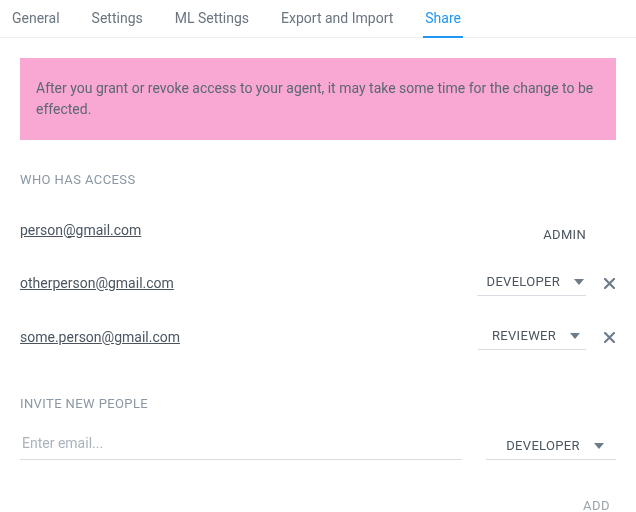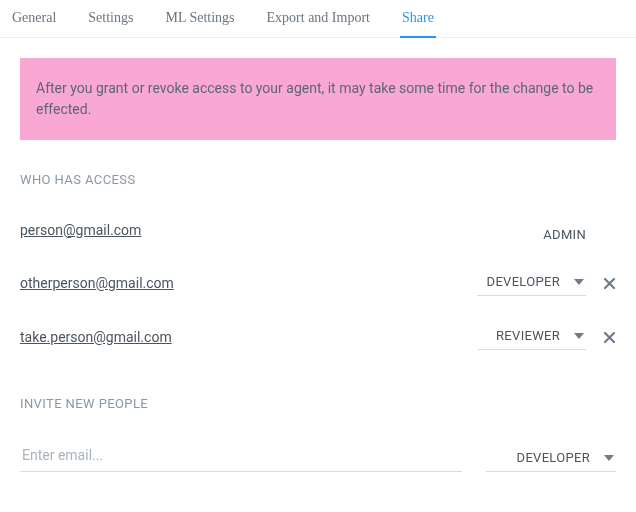--- a/index.html
+++ b/index.html
@@ -8,21 +8,20 @@
     font-size: 14px;
     color: #444;
     background: #fff;
     width: 636px;
   }
   .tabs {
     display: flex;
     gap: 28px;
     padding: 10px 10px 0 10px;
     border-bottom: 1px solid #eceef0;
-    font-family: Liberation Serif, serif;
   }
   .tab {
     padding: 0 2px 10px 2px;
     color: #6a7580;
     cursor: pointer;
     font-size: 14px;
     border-bottom: 2px solid transparent;
     margin-bottom: -1px;
   }
   .tab.active {
@@ -61,21 +60,21 @@
     color: #4a5560;
     font-size: 13px;
     letter-spacing: 0.3px;
     min-width: 60px;
     text-align: right;
     margin-top: 10px;
   }
   .role-select {
     display: flex;
     align-items: center;
-    justify-content: flex-end;
+    justify-content: center;
     color: #4a5560;
     font-size: 13px;
     letter-spacing: 0.3px;
     border-bottom: 1px solid #d7dde3;
     padding: 4px 2px 6px 10px;
     min-width: 108px;
     cursor: pointer;
   }
   .role-select .caret {
     margin-left: 14px;
@@ -104,21 +103,20 @@
   .email-input {
     flex: 1;
     border: none;
     border-bottom: 1px solid #d7dde3;
     padding: 8px 2px;
     font-size: 14px;
     color: #4a5560;
     outline: none;
     font-family: inherit;
     background: transparent;
-    margin-top: 12px;
   }
   .email-input::placeholder { color: #aab3bd; }
   .role-select.invite {
     min-width: 130px;
   }
   .add-wrap {
     display: flex;
     justify-content: flex-end;
     margin-top: 32px;
   }
@@ -167,21 +165,21 @@
       </span>
     </div>
     <div class="remove">
       <svg width="11" height="11" viewBox="0 0 11 11">
           <path d="M1 1 L10 10 M10 1 L1 10" stroke="currentColor" stroke-width="2.2" stroke-linecap="round"></path>
         </svg>
     </div>
   </div>
 
   <div class="row">
-    <div class="email">take.person@gmail.com</div>
+    <div class="email">some.person@gmail.com</div>
     <div class="role-select">
       <span>REVIEWER</span>
       <span class="caret">
         <svg width="10" height="6" viewBox="0 0 10 6">
             <path d="M0 0 L5 6 L10 0 Z" fill="currentColor"></path>
           </svg>
       </span>
     </div>
     <div class="remove">
       <svg width="11" height="11" viewBox="0 0 11 11">

